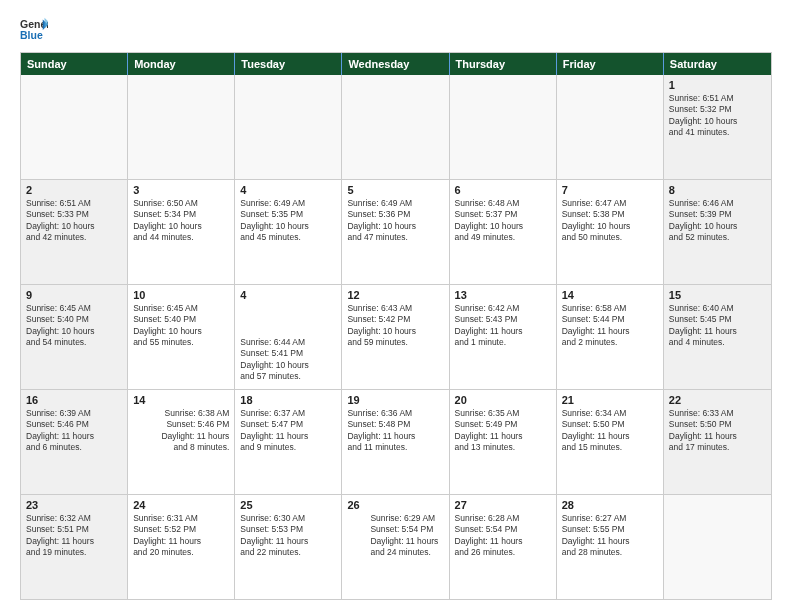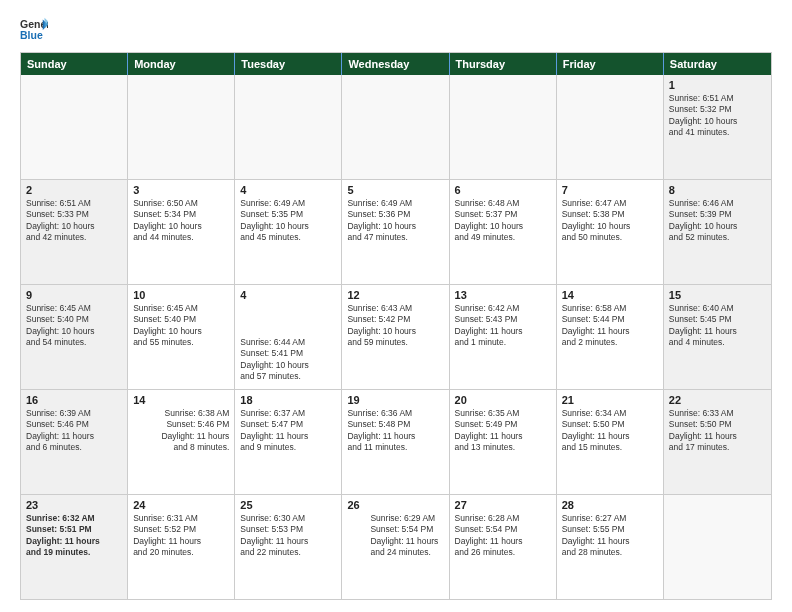--- a/index.html
+++ b/index.html
@@ -294,21 +294,21 @@
             <div class="day-num">22</div>
             <div class="day-info" style="white-space: pre-line;">Sunrise: 6:33 AM
 Sunset: 5:50 PM
 Daylight: 11 hours
 and 17 minutes.</div>
           </div>
         </div>
         <div class="cal-row">
           <div class="cal-cell shaded">
             <div class="day-num">23</div>
-            <div class="day-info" style="white-space: pre-line; font-weight: bold;">Sunrise: 6:32 AM
+            <div class="day-info" style="white-space: pre-line;">Sunrise: 6:32 AM
 Sunset: 5:51 PM
 Daylight: 11 hours
 and 19 minutes.</div>
           </div>
           <div class="cal-cell">
             <div class="day-num">24</div>
             <div class="day-info" style="white-space: pre-line;">Sunrise: 6:31 AM
 Sunset: 5:52 PM
 Daylight: 11 hours
 and 20 minutes.</div>

